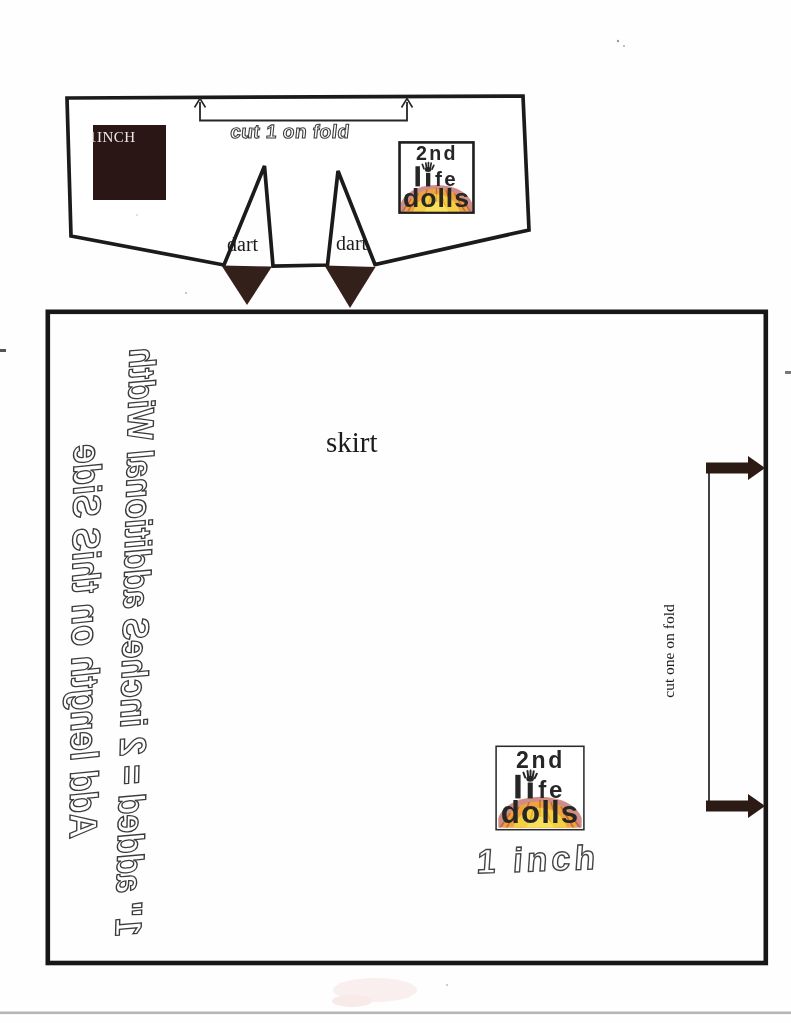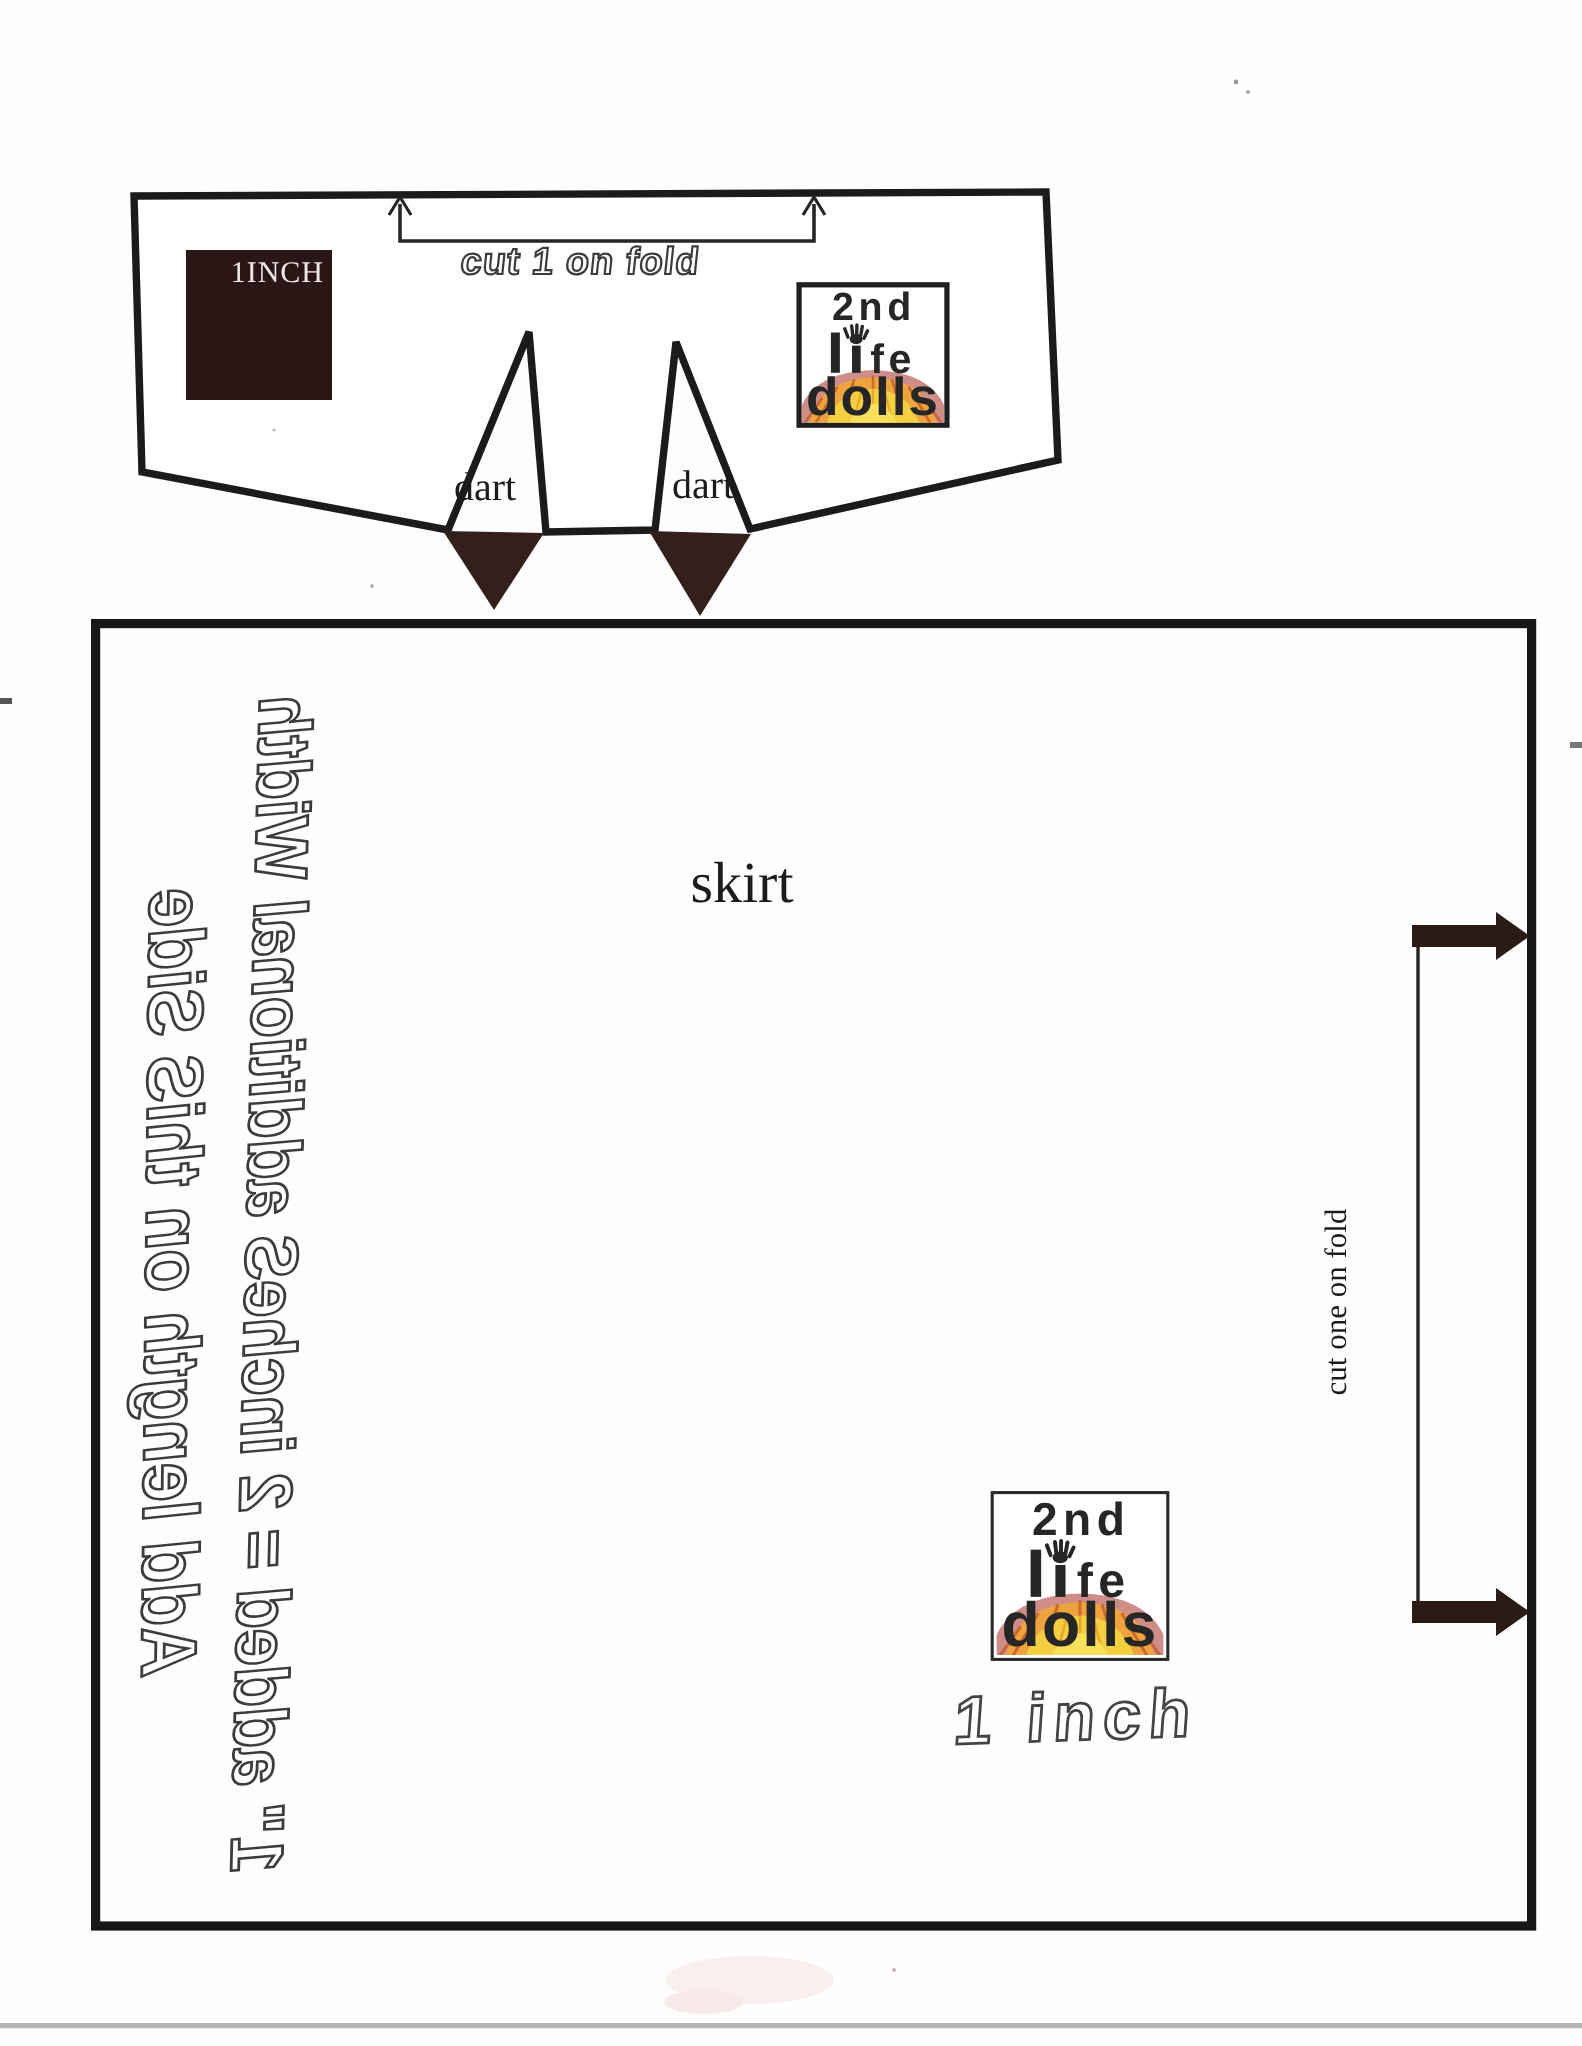--- a/index.html
+++ b/index.html
@@ -37,28 +37,28 @@
   <rect x="785" y="371" width="6" height="3" fill="#777"></rect>
   <ellipse cx="375" cy="990" rx="42" ry="12" fill="#f9efee"></ellipse>
   <ellipse cx="352" cy="1001" rx="20" ry="6" fill="#f7eae9"></ellipse>
   <circle cx="618" cy="41" r="1.2" fill="#999"></circle>
   <circle cx="137" cy="215" r="0.8" fill="#bbb"></circle>
   <circle cx="186" cy="293" r="1" fill="#b5b5b5"></circle>
   <circle cx="447" cy="985" r="1" fill="#c9b8b8"></circle>
   <circle cx="624" cy="46" r="1" fill="#aaa"></circle>
 </svg>
 
-<div class="abs serif" style="left:89px;top:129px;width:73px;text-align:right;color:#ece8e6;font-size:15px;letter-spacing:0.5px;">1INCH</div>
+<div class="abs serif" style="left:89px;top:129px;width:73px;text-align:left;color:#ece8e6;font-size:15px;letter-spacing:0.5px;">1INCH</div>
 
 <div class="abs outl" style="left:228px;top:121px;width:124px;text-align:center;font-size:19px;letter-spacing:0.5px;transform:skewX(-6deg);-webkit-text-stroke:1.1px #3c3c3c;">cut 1 on fold</div>
 
 <div class="abs serif" style="left:227px;top:233px;font-size:20px;">dart</div>
 <div class="abs serif" style="left:336px;top:232px;font-size:20px;">dart</div>
 
-<div class="abs serif" style="left:326px;top:426px;width:90px;text-align:center;font-size:29px;">skirt</div>
+<div class="abs serif" style="left:326px;top:426px;width:90px;text-align:left;font-size:29px;">skirt</div>
 
 <div class="abs outl" style="left:-134.9px;top:619px;font-size:39px;-webkit-text-stroke:1.4px #3c3c3c;transform-origin:center center;transform:rotate(0.6deg) rotate(-90deg) scaleY(-1) scaleX(0.8958) skewX(-7deg);">Add length on thiS Side</div>
 <div class="abs outl" style="left:-189.7px;top:620.5px;font-size:37px;-webkit-text-stroke:1.4px #3c3c3c;transform-origin:center center;transform:rotate(1.4deg) rotate(-90deg) scaleY(-1) scaleX(0.907) skewX(-7deg);">1" added = 2 incheS additional Width</div>
 
 <div class="abs serif" style="left:668.5px;top:651px;font-size:15.5px;white-space:nowrap;transform:translate(-50%,-50%) rotate(-90deg);">cut one on fold</div>
 
 <div class="abs outl" style="left:477px;top:840px;font-size:34px;letter-spacing:4px;transform:rotate(-2deg) skewX(-6deg);-webkit-text-stroke:1.4px #444;">1 inch</div>
 
 <svg class="abs" style="left:398px;top:141px" width="77" height="73" viewBox="0 0 82 78">
   <rect x="1.5" y="1.5" width="79" height="75" fill="#fff" stroke="#1f1f1f" stroke-width="2.8"></rect>

